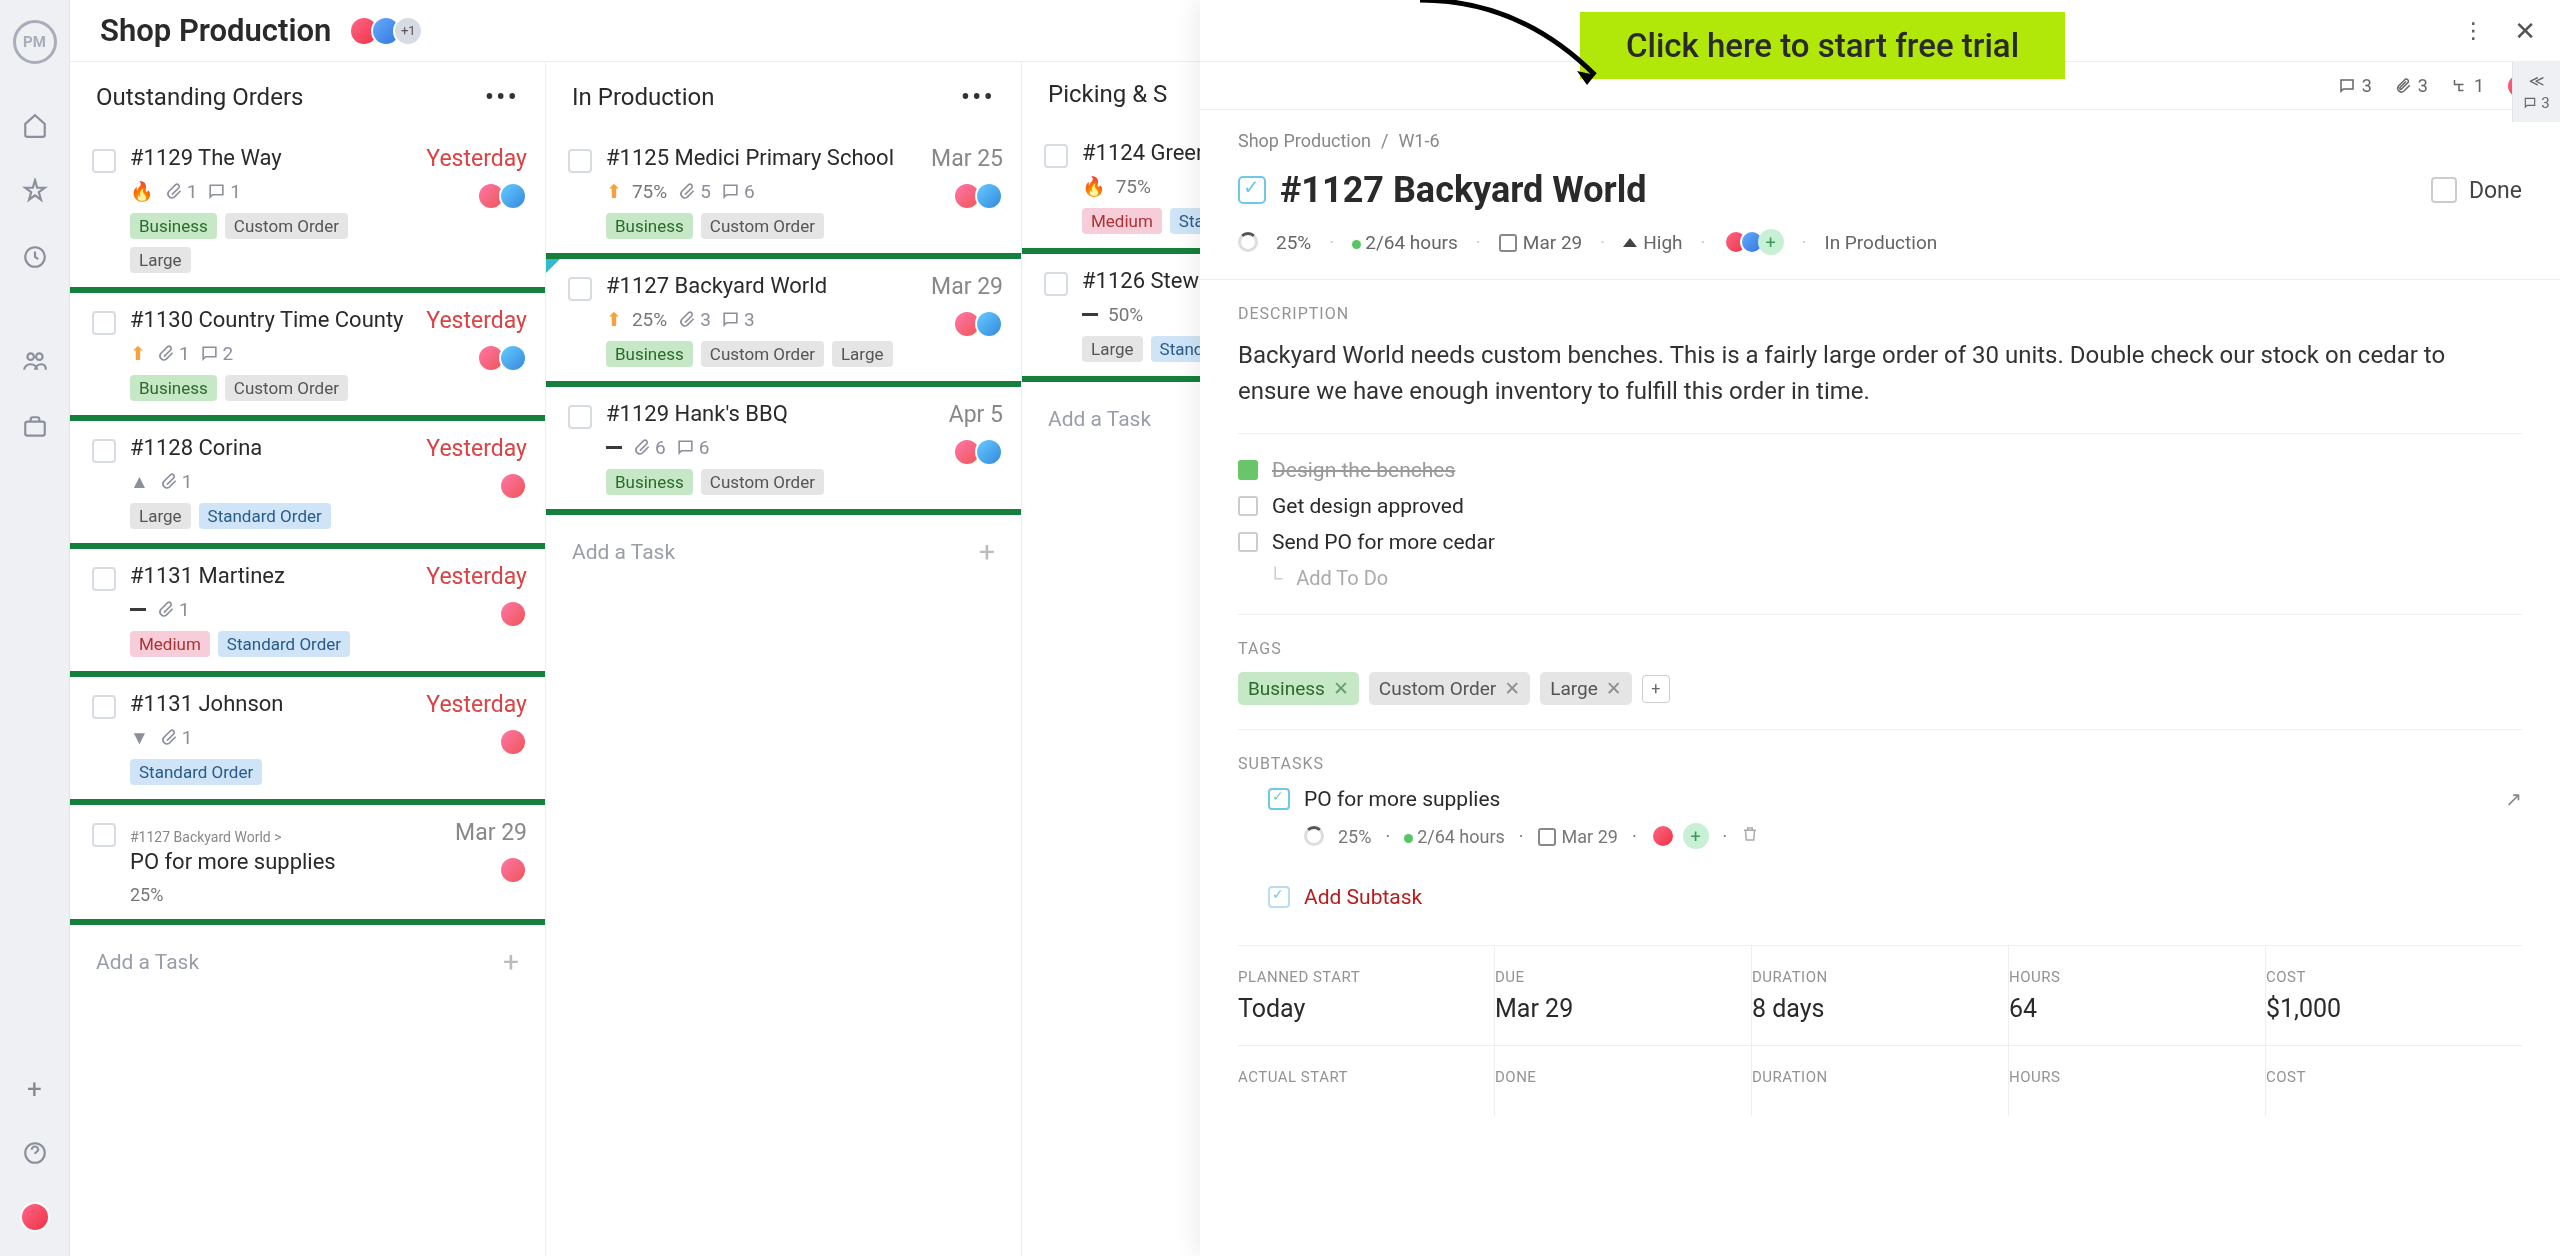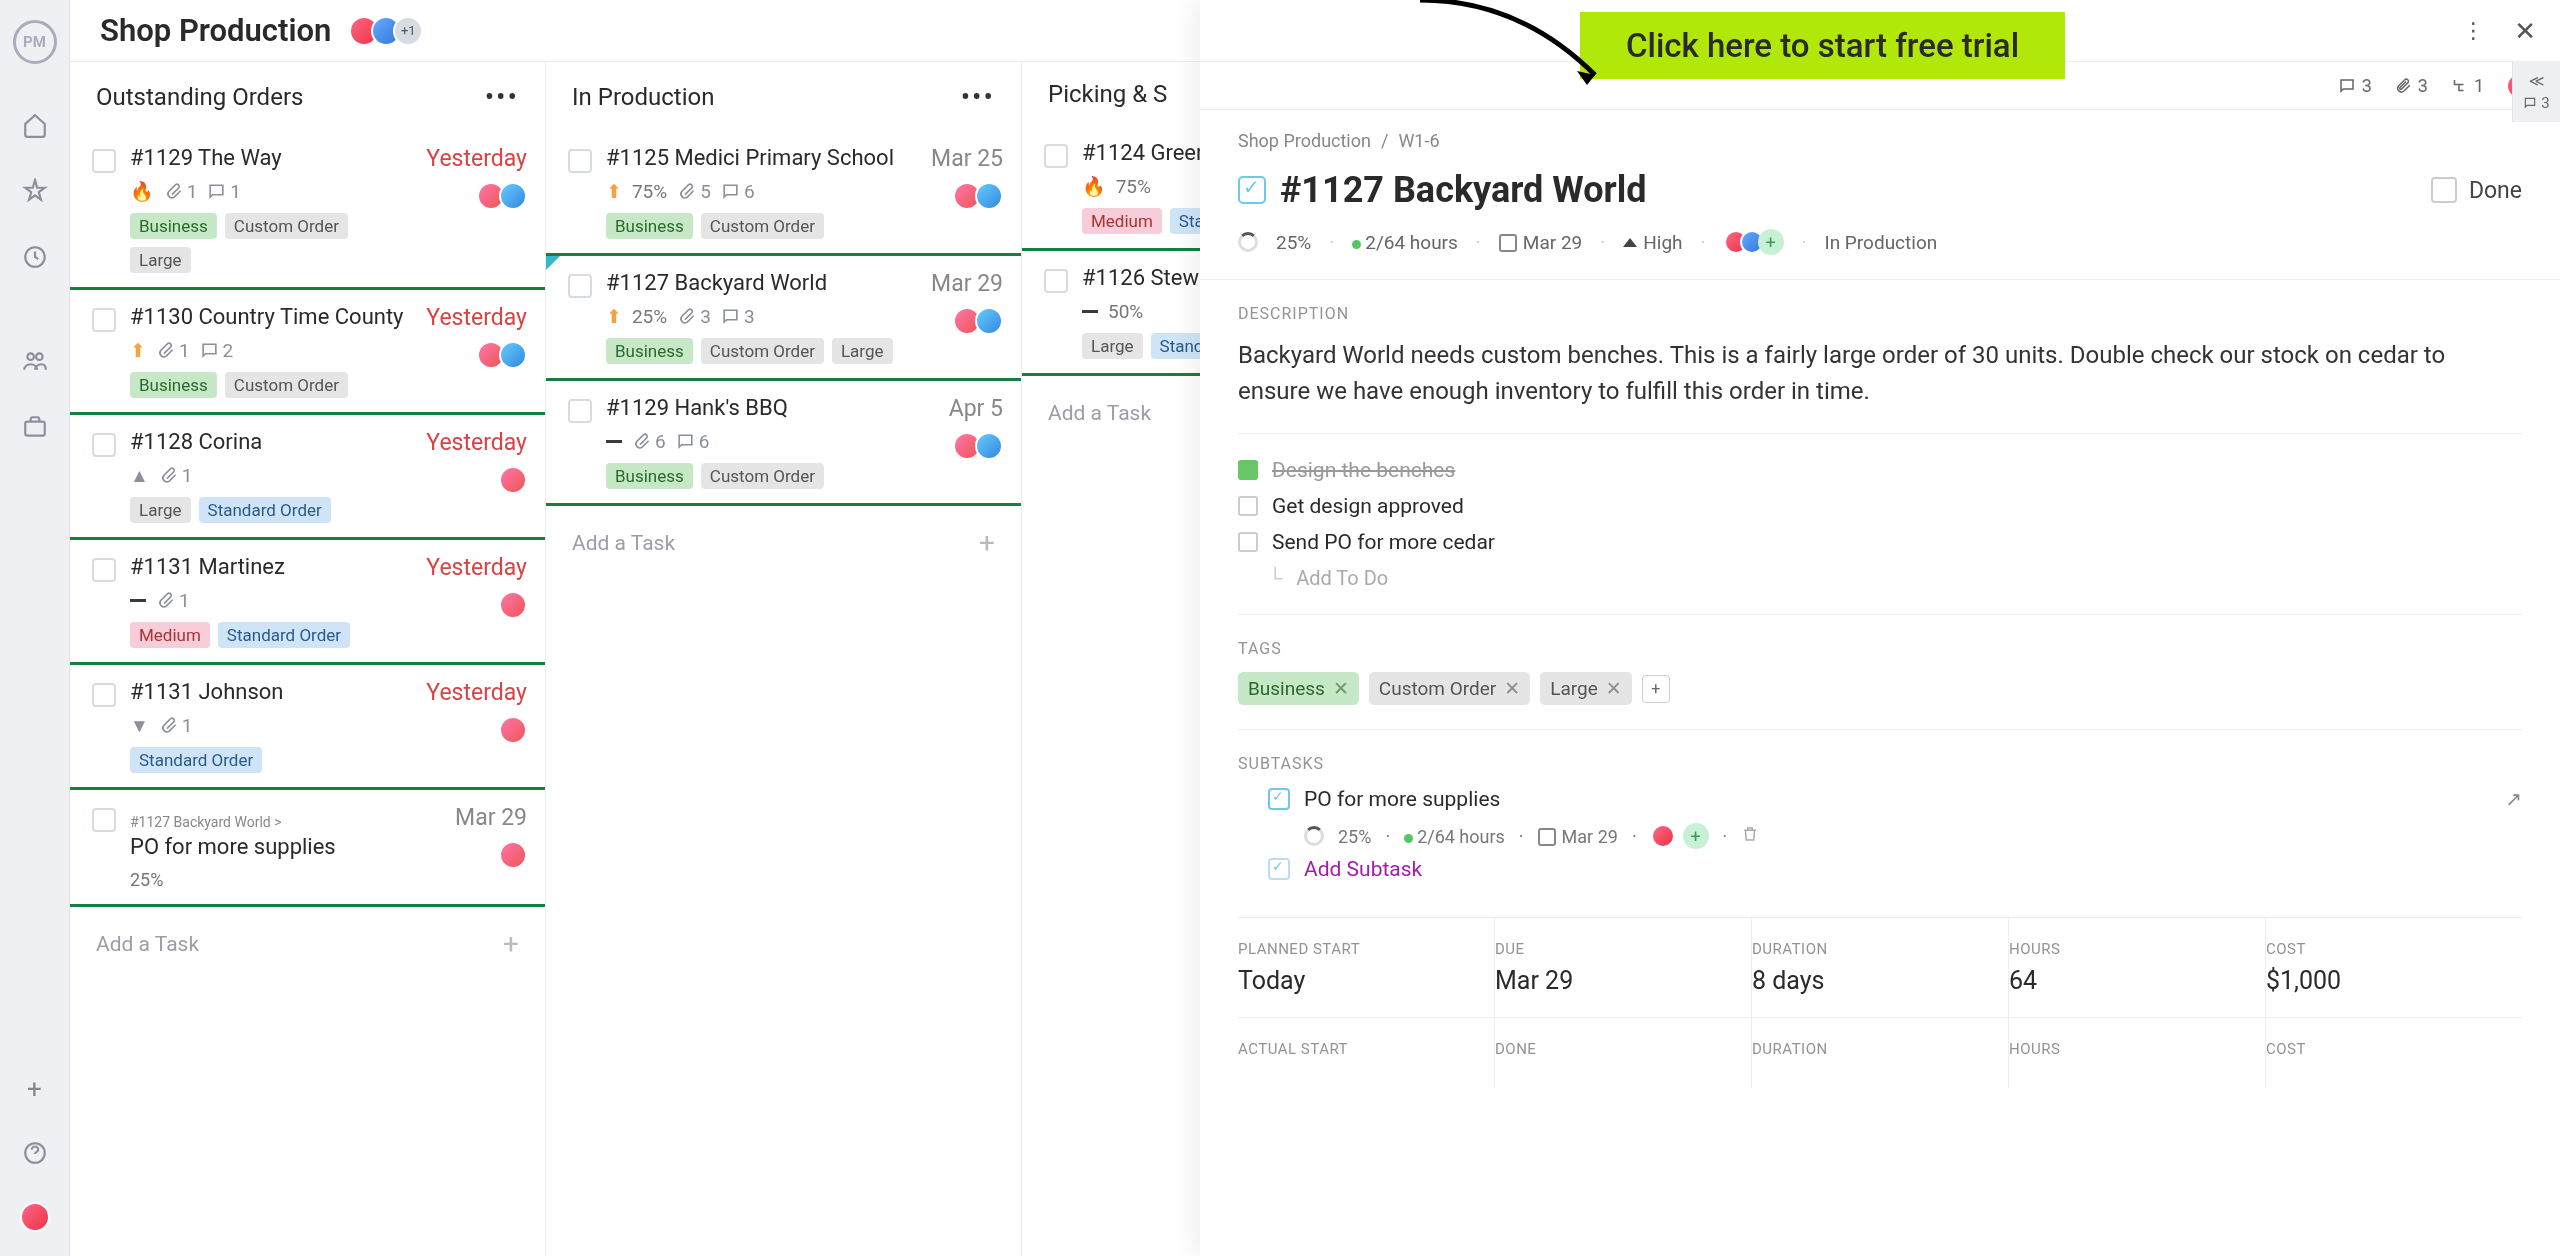--- a/index.html
+++ b/index.html
@@ -22,21 +22,21 @@
 .topbar-spacer{flex:1}
 .view-toggle{display:flex;align-items:center;gap:0}
 .vbtn{width:62px;height:62px;display:flex;align-items:center;justify-content:center;color:#999;cursor:pointer}
 .vbtn.active{background:#e6e8ee;color:#444}
 .board{flex:1;display:flex;overflow:hidden;background:#fff}
 .col{width:476px;border-right:1px solid #eceef3;display:flex;flex-direction:column;min-width:0}
 .col-head{display:flex;align-items:center;justify-content:space-between;padding:18px 26px}
 .col-head h2{font-size:24px;font-weight:400}
 .col-menu{font-size:28px;color:#333;letter-spacing:2px;cursor:pointer}
 .col-body{flex:1;overflow-y:auto}
-.card{border-bottom:3px solid #15803d;padding:14px 18px 14px 22px;display:flex;gap:14px;position:relative}
+.card{border-bottom:6px solid #15803d;padding:14px 18px 14px 22px;display:flex;gap:14px;position:relative}
 .card-check{width:24px;height:24px;border:2px solid #d7dbe2;border-radius:4px;flex-shrink:0;margin-top:4px;cursor:pointer}
 .card-main{flex:1;min-width:0}
 .card-title{font-size:22px;color:#2a2a2a;margin-bottom:10px}
 .card-row{display:flex;align-items:center;gap:10px;margin-bottom:10px}
 .icn{display:inline-flex;align-items:center;gap:4px;color:#8b8f9c;font-size:19px}
 .icn svg{width:19px;height:19px}
 .tags{display:flex;gap:8px;flex-wrap:wrap}
 .tag{font-size:17px;padding:3px 9px;border-radius:4px}
 .tag.business{background:#c7e8c7;color:#2a6a2a}
 .tag.custom{background:#e5e5e5;color:#555}
@@ -611,21 +611,21 @@
           <span class="sep">·</span>
           <span><span class="cal-icn"></span><span>Mar 29</span></span>
           <span class="sep">·</span>
           <span class="avatar a1" style="width:24px;height:24px;margin:0;border-radius:50%;display:inline-block"></span>
           <span class="add-av">+</span>
           <span class="sep">·</span>
           <span class="trash"><svg width="18" height="18" viewBox="0 0 24 24">
                 <path d="M4 7h16M9 7V4h6v3M6 7l1 13h10l1-13"></path>
               </svg></span>
         </div>
-        <div class="sub-row" style="margin-top:8px;color:#a21caf">
+        <div class="sub-row" style="margin-top:36px;color:#b91c1c">
           <div class="st-chk" style="border-color:#bde"></div>
           <span>Add Subtask</span>
         </div>
       </div>
     </div>
     <div class="stats" id="stats-planned">
         <div class="stat">
           <div class="sl">PLANNED START</div>
           <div class="sv">Today</div>
         </div>

